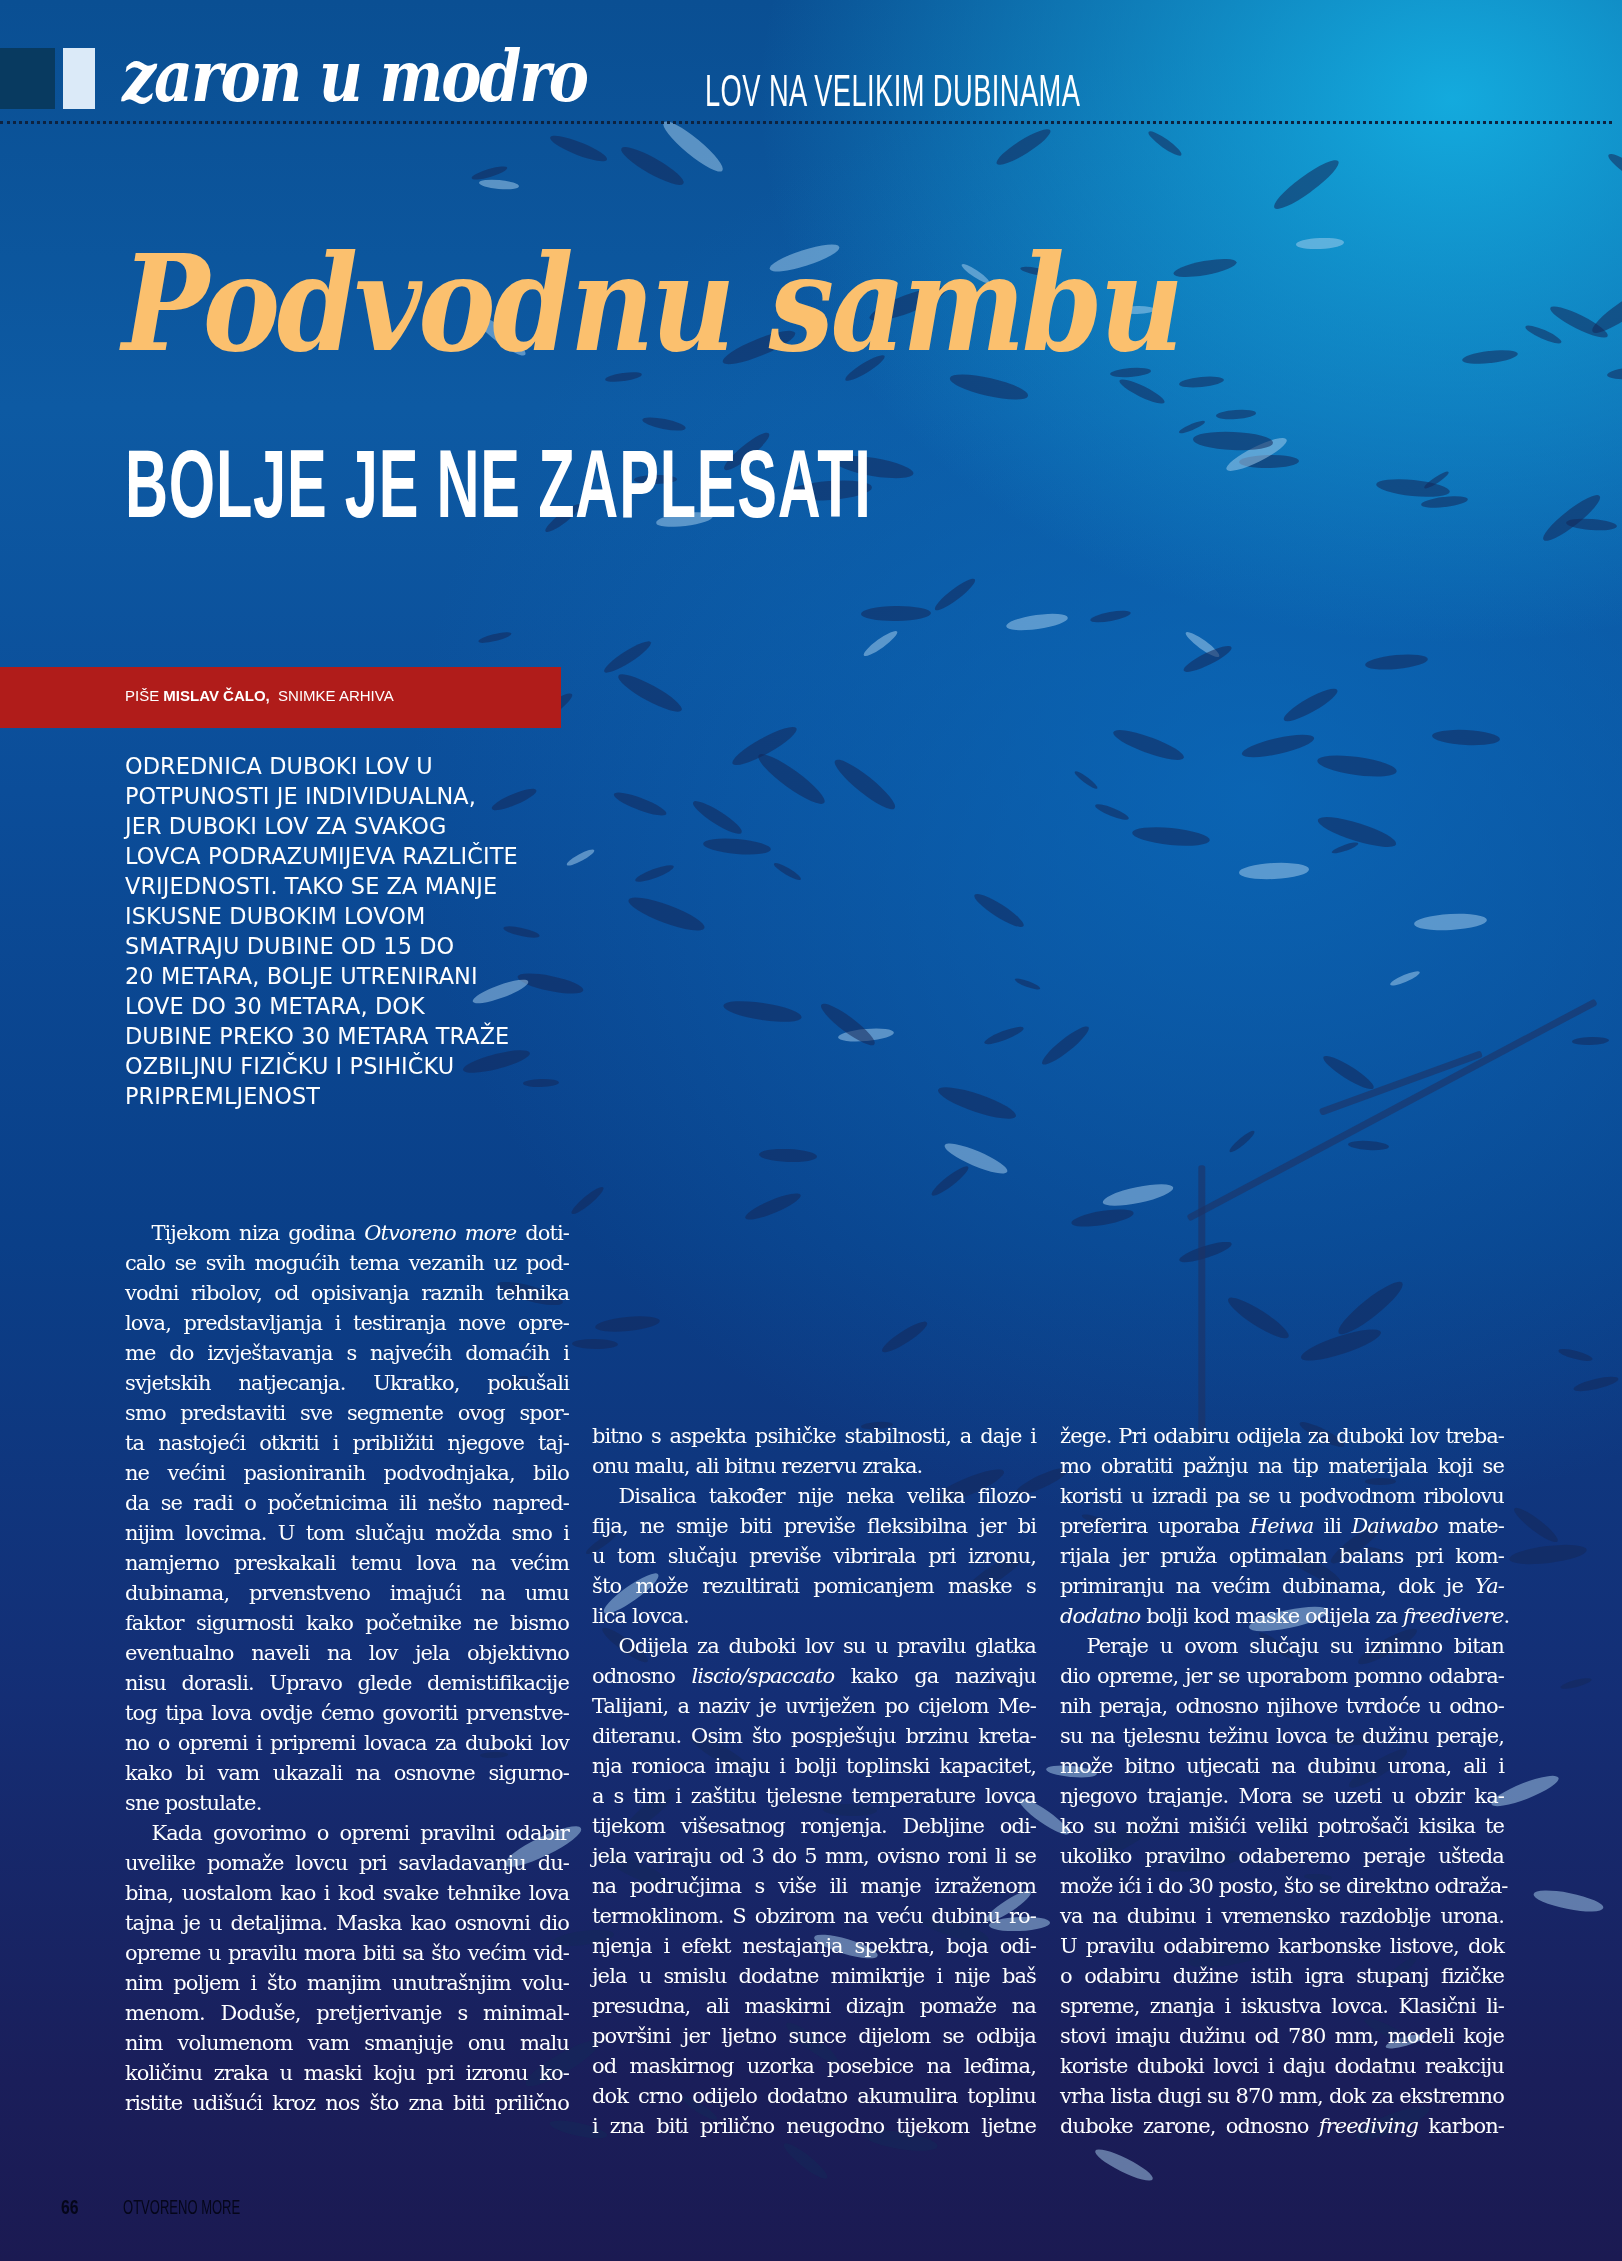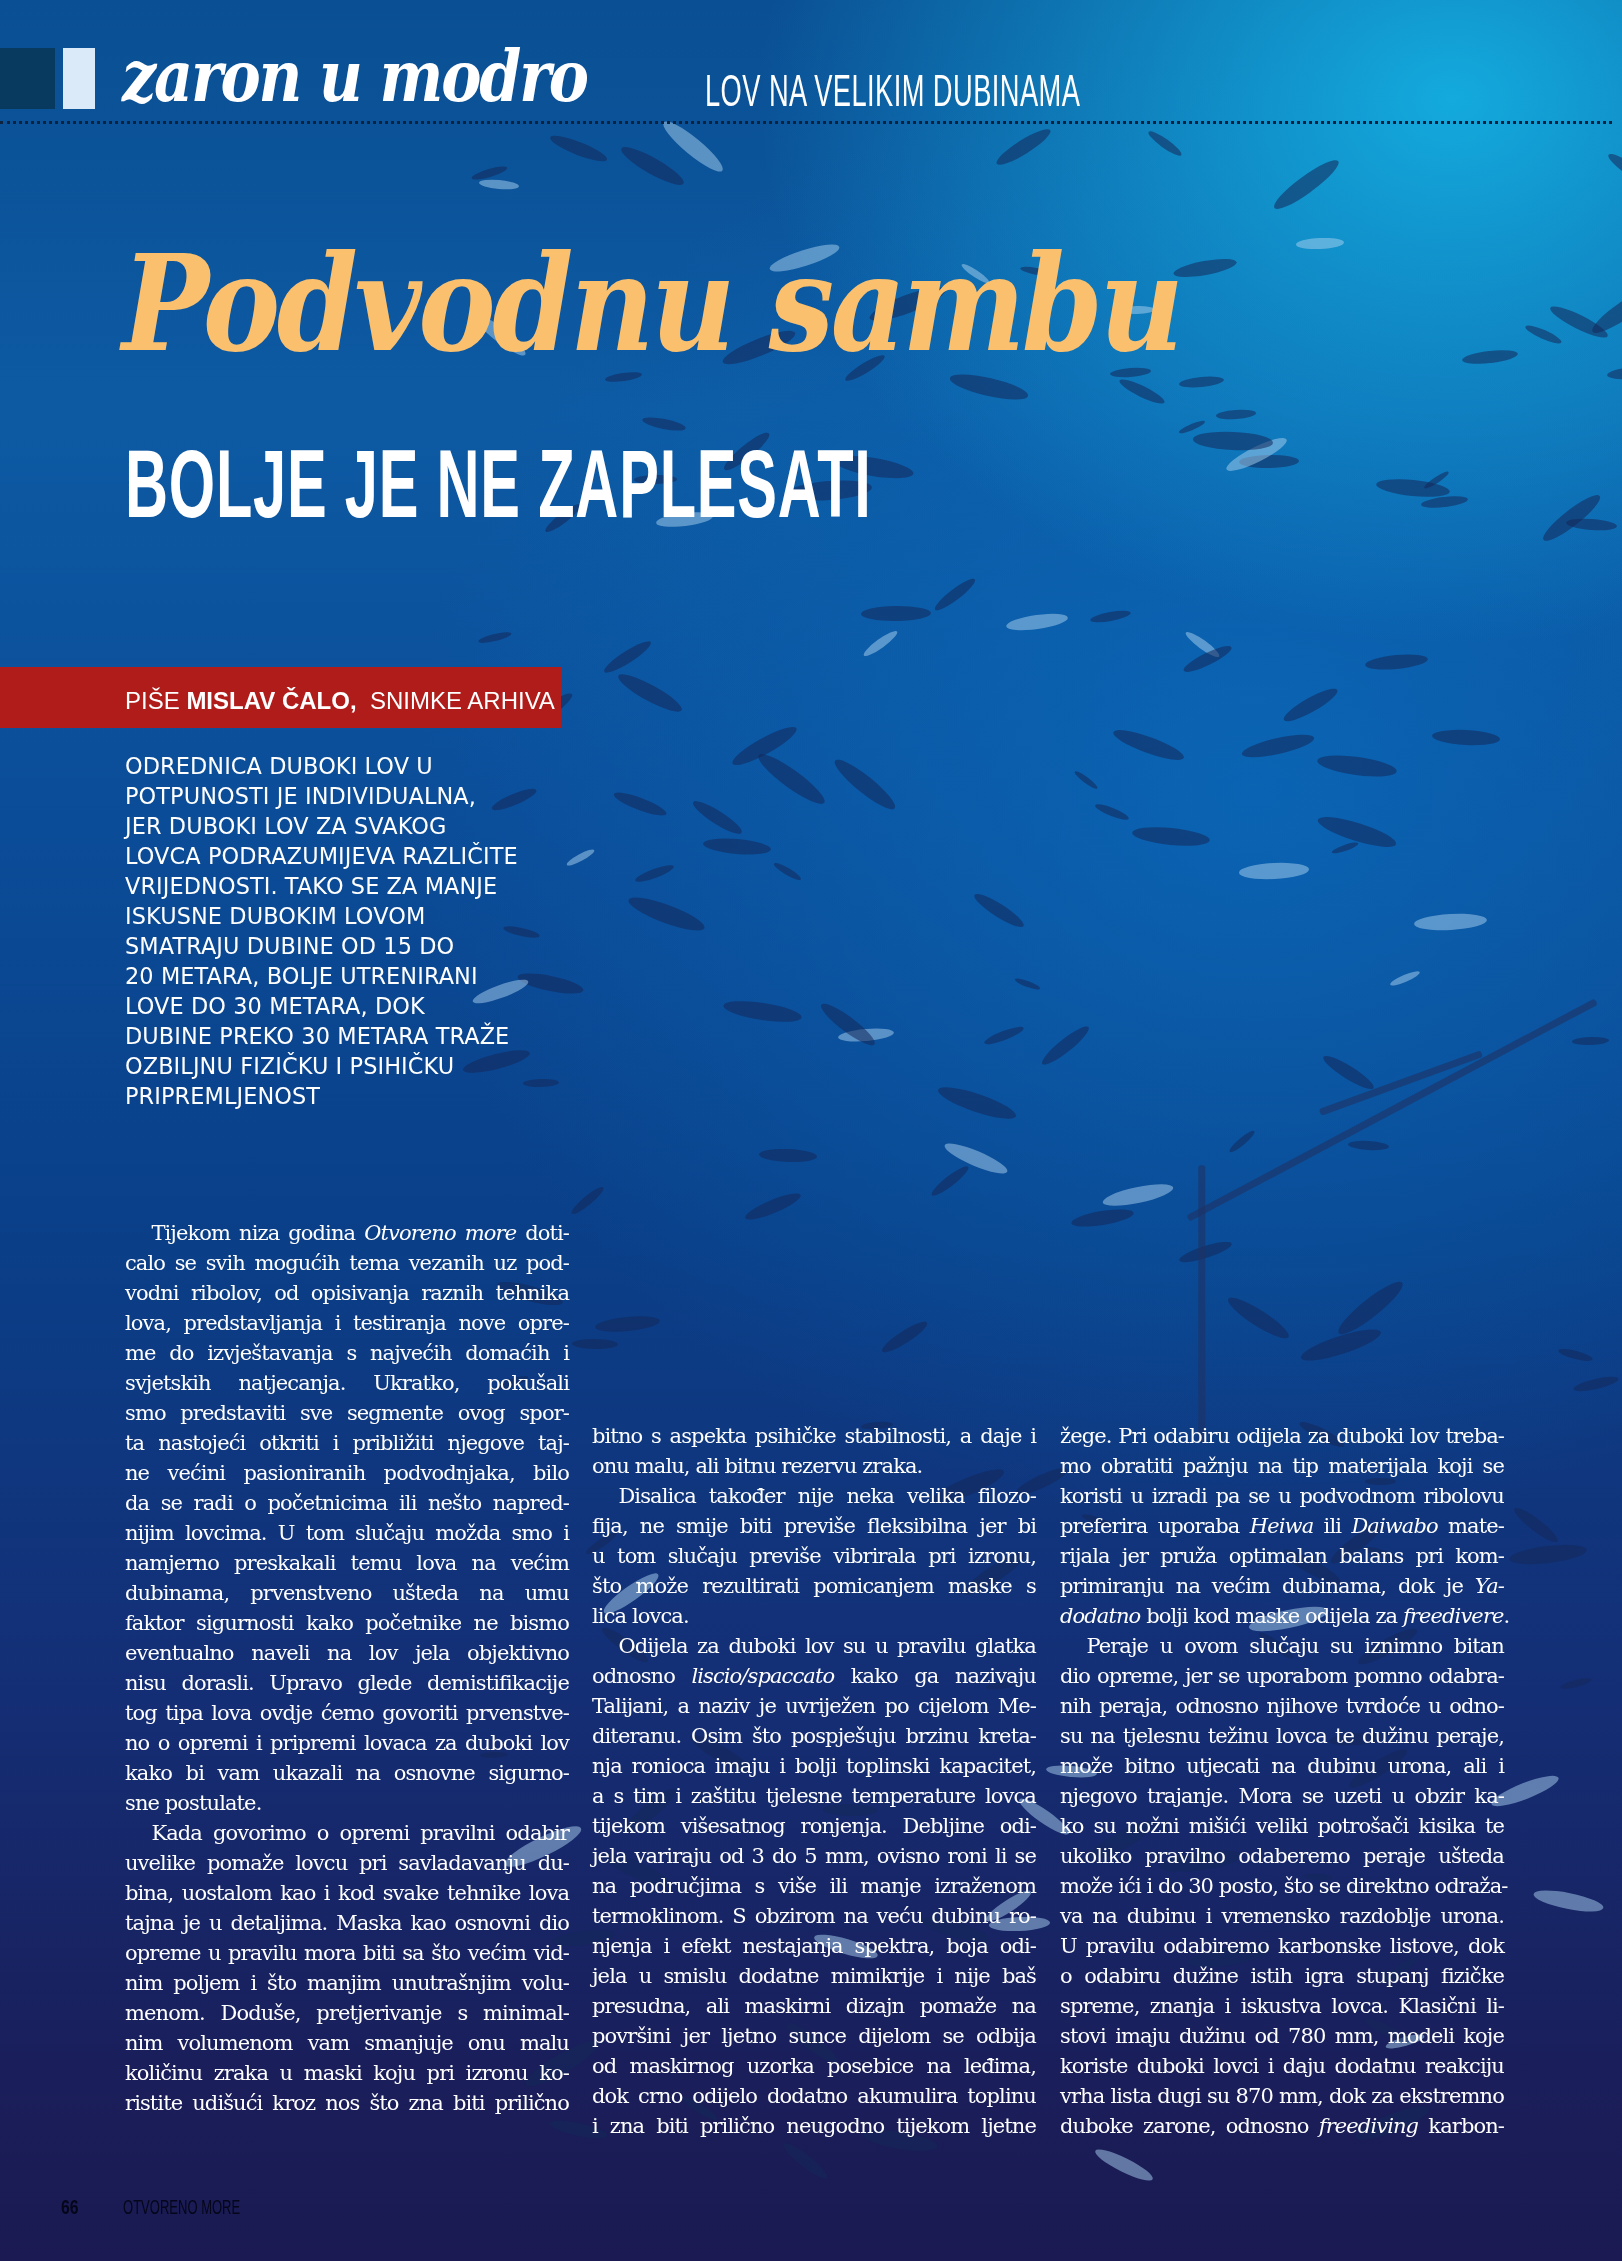--- a/index.html
+++ b/index.html
@@ -21,21 +21,21 @@
   .hdr-block-dark { position: absolute; left: 0; top: 48px; width: 55px; height: 61px; background: #083a60; }
   .hdr-block-light { position: absolute; left: 63px; top: 48px; width: 32px; height: 61px; background: #dbeaf8; }
   .hdr-section { position: absolute; left: 122px; top: 41px; font-family: "DejaVu Serif", serif; font-style: italic; font-weight: bold; font-size: 71px; letter-spacing: -2.6px; line-height: 1; transform: scaleX(0.85); transform-origin: left; color: #fff; }
   .hdr-topic { position: absolute; left: 705px; top: 66px; font-family: "Liberation Sans", sans-serif; font-size: 44px; letter-spacing: 0.7px; transform: scaleX(0.62); transform-origin: left; color: #fff; font-weight: normal; }
   .hdr-rule { position: absolute; left: 0; top: 121px; width: 1612px; border-top: 3.3px dotted #0e2340; }
 
   .title { position: absolute; left: 122px; top: 238px; font-family: "DejaVu Serif", serif; font-style: italic; font-weight: bold; font-size: 132px; line-height: 1; letter-spacing: -4px; color: #fbc06e; transform: scaleX(0.88); transform-origin: left; white-space: nowrap; }
   .subtitle { position: absolute; left: 125px; top: 436px; font-family: "Liberation Sans", sans-serif; font-weight: bold; font-size: 96px; line-height: 1; color: #fff; transform: scaleX(0.62); transform-origin: left; white-space: nowrap; letter-spacing: 1.3px; }
 
   .byline { position: absolute; left: 0; top: 667px; width: 561px; height: 61px; background: #b01c1a; }
-  .byline-text { position: absolute; left: 125px; top: 20px; font-family: "Liberation Sans", sans-serif; font-size: 24px; color: #fff; white-space: nowrap; }
+  .byline-text { position: absolute; left: 125px; top: 20px; font-family: "Liberation Sans", sans-serif; font-size: 15px; color: #fff; white-space: nowrap; }
   .byline-text b { font-weight: bold; }
 
   .lead { position: absolute; left: 125px; top: 751px; width: 449px; font-family: "DejaVu Sans", sans-serif; font-size: 22.4px; line-height: 30px; color: #fff; text-transform: uppercase; letter-spacing: 0.1px; }
   .lead .ln { display: block; white-space: nowrap; }
 
   .col { position: absolute; width: 444px; font-family: "DejaVu Serif", serif; font-size: 21px; line-height: 30px; color: #fff; text-align: justify; }
   .col .ln { display: block; white-space: nowrap; text-align-last: justify; letter-spacing: -0.9px; }
   .col .ln.last { text-align-last: left; }
   .col .ln.indent { padding-left: 26.4px; }
   .col1 { left: 125px; top: 1182px; margin-top: 36px; }
@@ -265,21 +265,21 @@
       <span class="ln">vodni ribolov, od opisivanja raznih tehnika</span>
       <span class="ln">lova, predstavljanja i testiranja nove opre-</span>
       <span class="ln">me do izvještavanja s najvećih domaćih i</span>
       <span class="ln">svjetskih natjecanja. Ukratko, pokušali</span>
       <span class="ln">smo predstaviti sve segmente ovog spor-</span>
       <span class="ln">ta nastojeći otkriti i približiti njegove taj-</span>
       <span class="ln">ne većini pasioniranih podvodnjaka, bilo</span>
       <span class="ln">da se radi o početnicima ili nešto napred-</span>
       <span class="ln">nijim lovcima. U tom slučaju možda smo i</span>
       <span class="ln">namjerno preskakali temu lova na većim</span>
-      <span class="ln">dubinama, prvenstveno ušteda na umu</span>
+      <span class="ln">dubinama, prvenstveno imajući na umu</span>
       <span class="ln">faktor sigurnosti kako početnike ne bismo</span>
       <span class="ln">eventualno naveli na lov jela objektivno</span>
       <span class="ln">nisu dorasli. Upravo glede demistifikacije</span>
       <span class="ln">tog tipa lova ovdje ćemo govoriti prvenstve-</span>
       <span class="ln">no o opremi i pripremi lovaca za duboki lov</span>
       <span class="ln">kako bi vam ukazali na osnovne sigurno-</span>
       <span class="ln last">sne postulate.</span>
     </div>
   <div id="c1p2">
       <span class="ln indent">Kada govorimo o opremi pravilni odabir</span>

